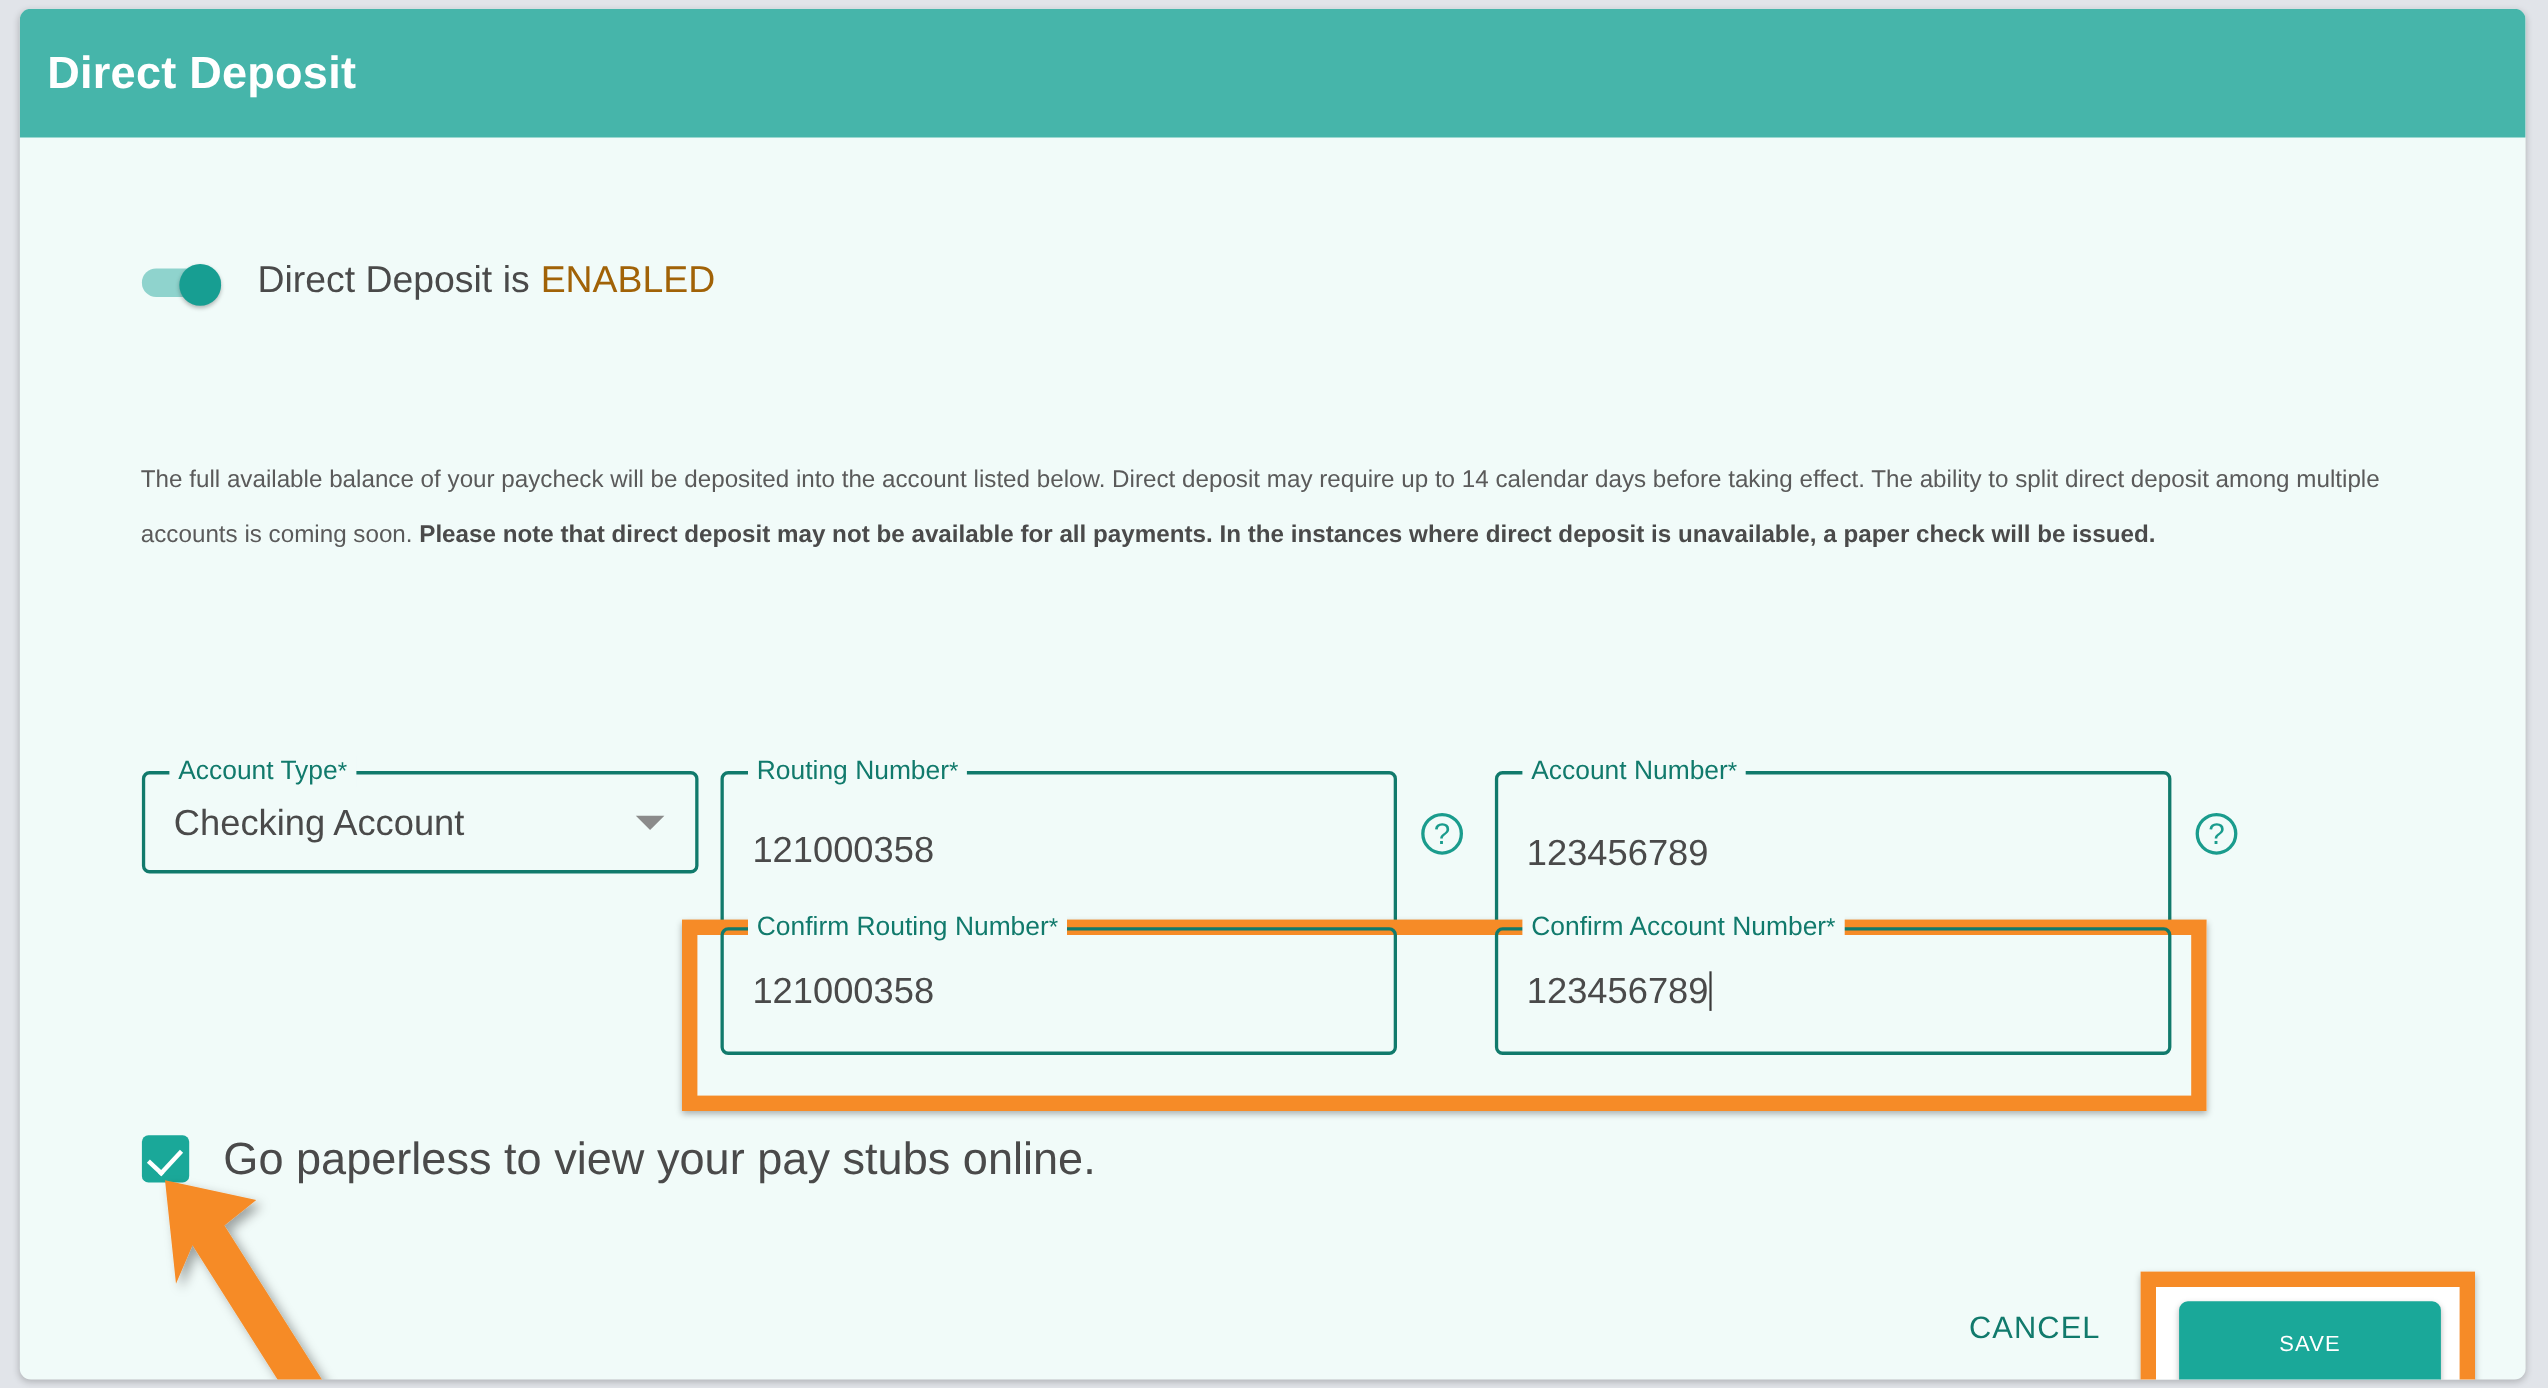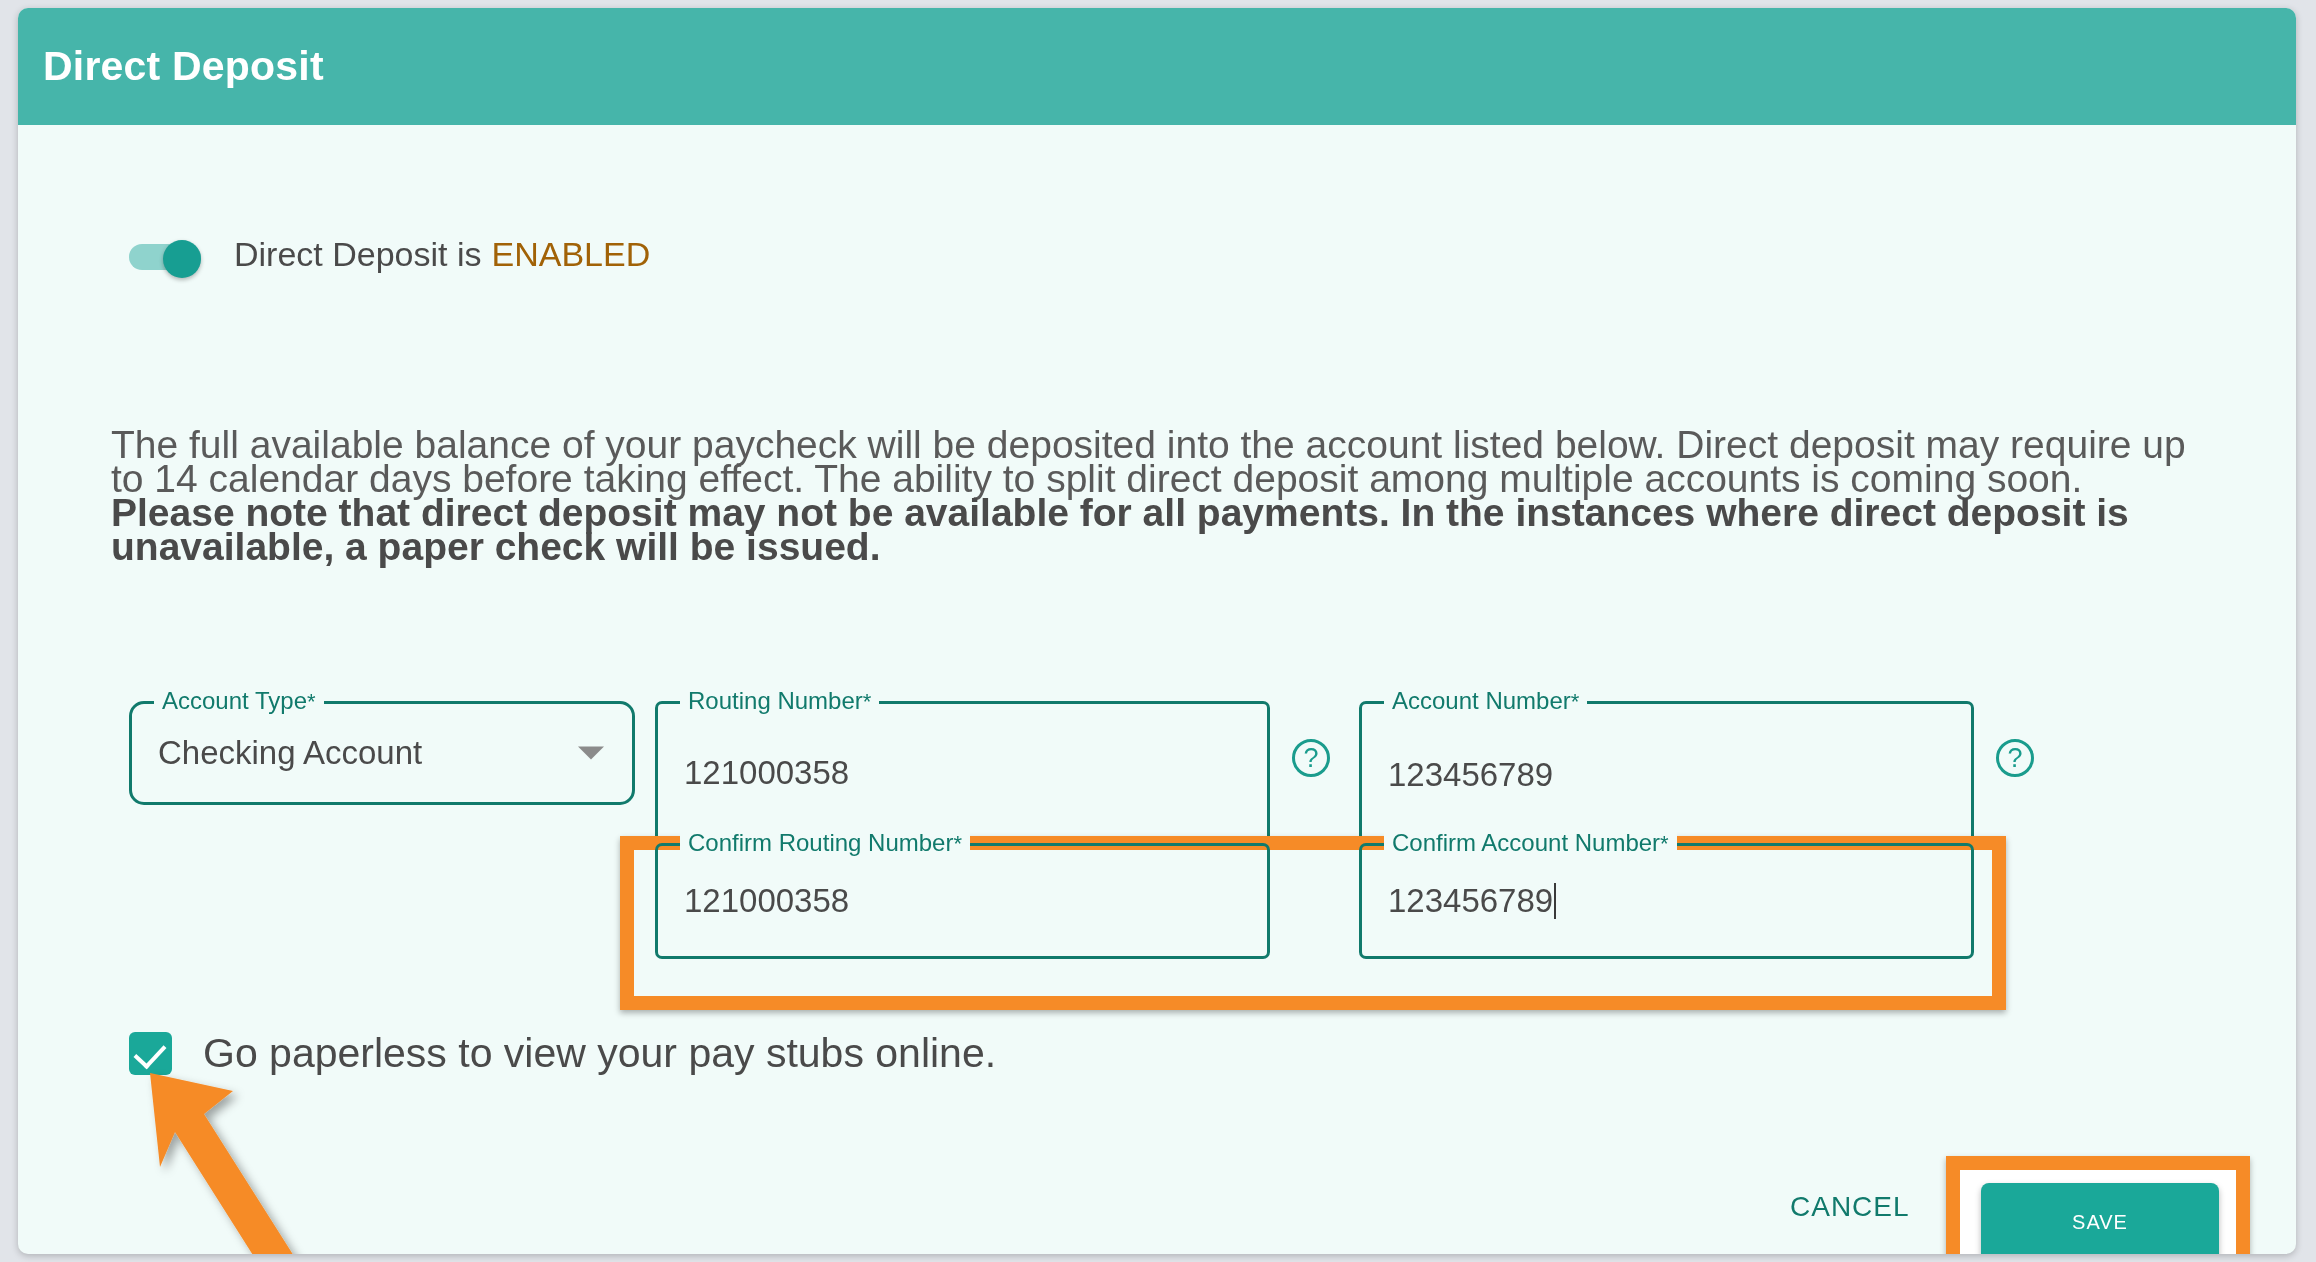--- a/index.html
+++ b/index.html
@@ -87,25 +87,25 @@
   }
   .toggle-label b {
     font-weight: normal;
     color: #a16207;
     margin-left: 10px;
   }
 
   
   .info-paragraph {
     position: absolute;
-    left: 93px;
+    left: 110px;
     top: 264px;
     width: 2100px;
-    font-size: 39px;
-    line-height: 34px;
+    font-size: 22px;
+    line-height: 50px;
     color: #5a5a5a;
   }
   .info-paragraph b { font-weight: bold; color: #4a4a4a; }
 
   
   .field {
     position: absolute;
     box-sizing: border-box;
     border: 3px solid #117a6c;
     border-radius: 7px;
@@ -144,21 +144,21 @@
     right: 28px;
     top: 50%;
     transform: translateY(-50%);
     width: 0; height: 0;
     border-left: 13px solid transparent;
     border-right: 13px solid transparent;
     border-top: 13px solid #8b8b8b;
   }
 
   
-  #f-account-type  { left: 111px;  top: 576px;  width: 506px;  height: 104px; border-radius: 15px; }
+  #f-account-type  { left: 111px;  top: 576px;  width: 506px;  height: 93px; }
   #f-routing       { left: 637px;  top: 576px;  width: 615px;  height: 144px; }
   #f-account       { left: 1341px; top: 576px;  width: 615px;  height: 147px; }
   #f-confirm-rout  { left: 637px;  top: 718px;  width: 615px;  height: 116px; }
   #f-confirm-acct  { left: 1341px; top: 718px;  width: 615px;  height: 116px; }
 
   
   .help-icon {
     position: absolute;
     width: 38px;
     height: 38px;

